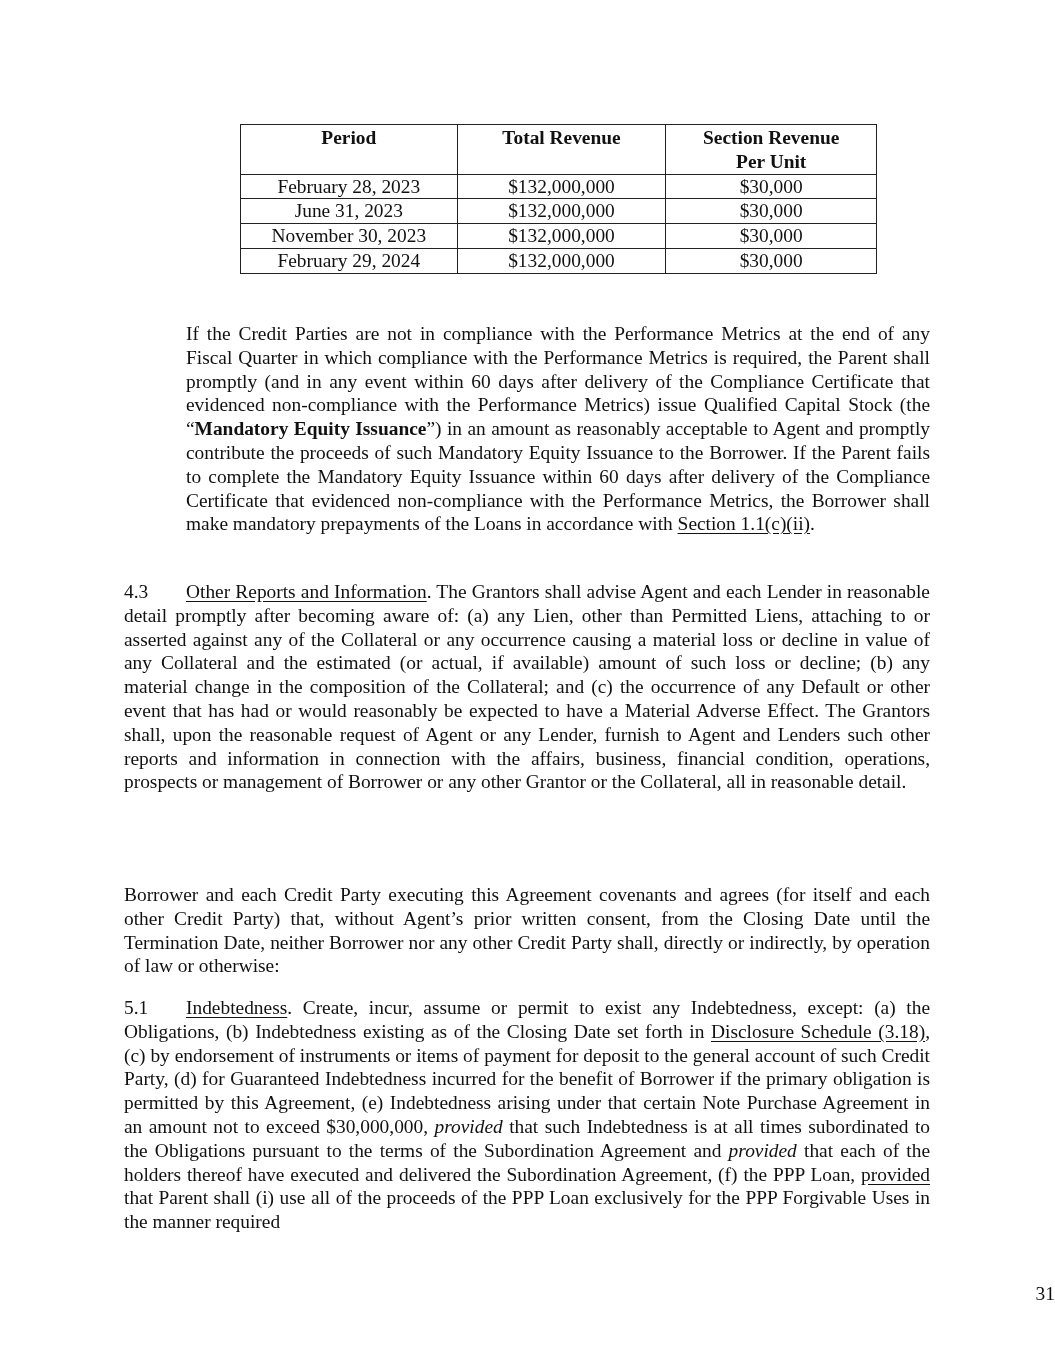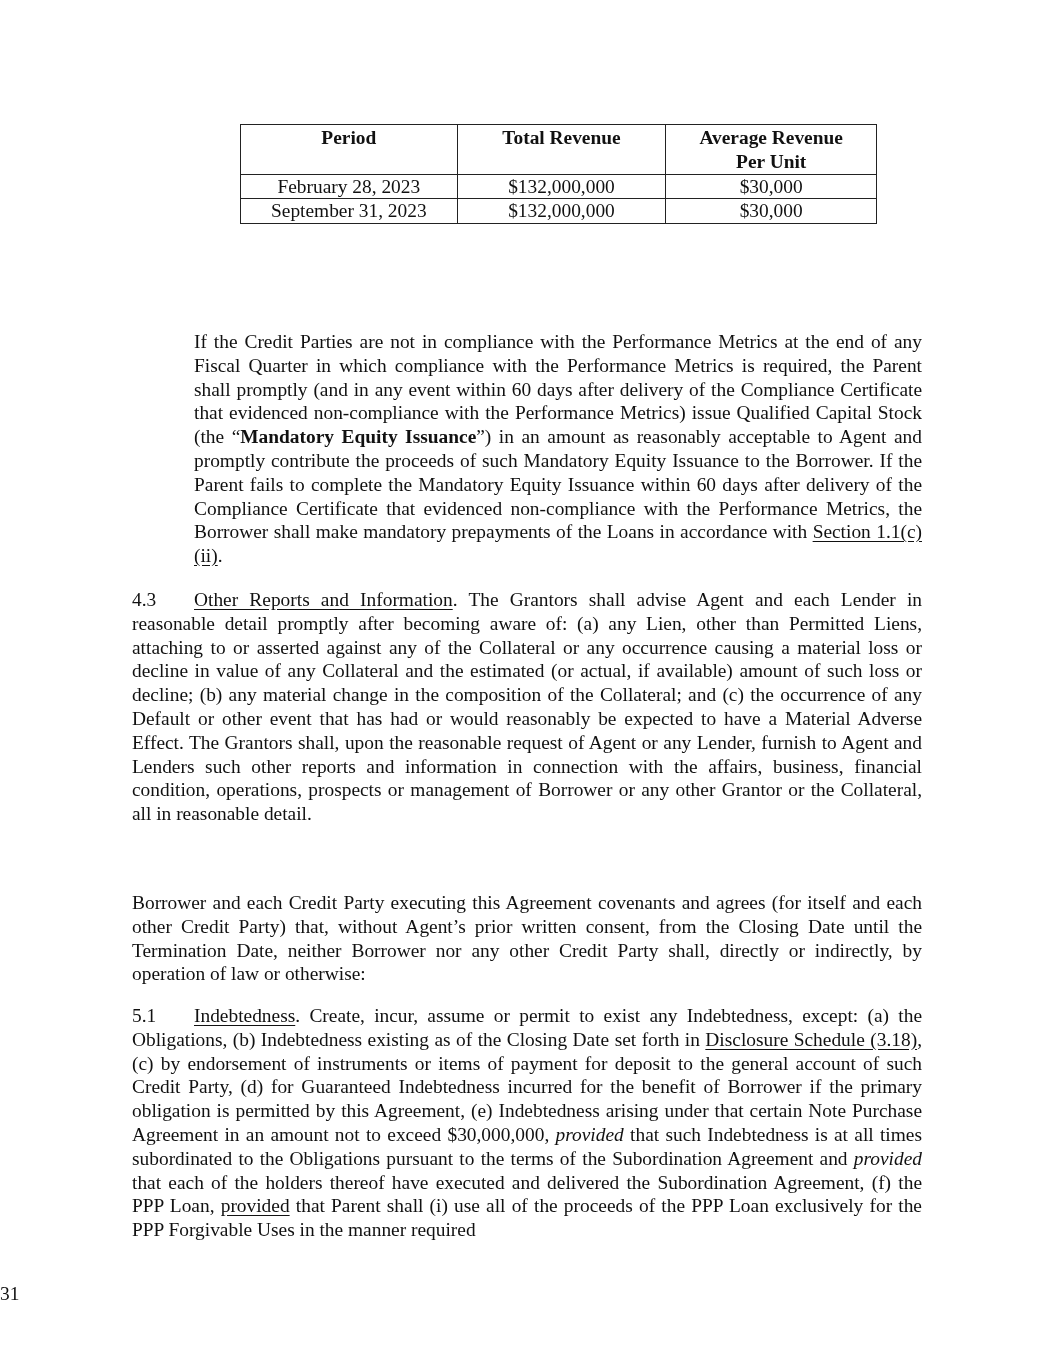--- a/index.html
+++ b/index.html
@@ -18,58 +18,68 @@
     border: 1px solid #222; padding: 0 8px; vertical-align: top; text-align: center;
   }
   table.metrics th { font-weight: bold; text-align: center; padding-top: 1px; }
   table.metrics col.c1 { width: 217px; }
   table.metrics col.c2 { width: 209px; }
   table.metrics col.c3 { width: 211px; }
 
   .block { position: absolute; text-align: justify; }
   .indented { left: 186px; width: 744px; }
   .full { left: 124px; width: 806px; }
-  p { margin: 8px; }
+  p { margin: 0; }
   .u { text-decoration: underline; text-underline-offset: 3px; }
   .b { font-weight: bold; }
   .i { font-style: italic; }
   .secnum { display: inline-block; width: 62px; font-family: Liberation Serif, serif; }
   .heading { position: absolute; left: 124px; top: 839px; font-weight: bold; }
   .heading .hnum { display: inline-block; width: 124px; }
-  .pagenum { position: absolute; left: 0; width: 1055px; top: 1282px; text-align: left; }
+  .pagenum { position: absolute; left: 0; width: 1055px; top: 1282px; text-align: right; }
 </style>
 </head>
 <body>
 
 <div class="page">
 
   <table class="metrics">
     <colgroup>
         <col class="c1">
         <col class="c2">
         <col class="c3">
       </colgroup>
     <thead>
       <tr>
         <th>Period</th>
         <th>Total Revenue</th>
         <th>
-          <span>Average Revenue</span><br>
+          <span>Section Revenue</span><br>
           <span>Per Unit</span>
         </th>
       </tr>
     </thead>
     <tbody>
       <tr>
         <td>February 28, 2023</td>
         <td>$132,000,000</td>
         <td>$30,000</td>
       </tr>
       <tr>
-        <td>September 31, 2023</td>
+        <td>June 31, 2023</td>
+        <td>$132,000,000</td>
+        <td>$30,000</td>
+      </tr>
+      <tr>
+        <td>November 30, 2023</td>
+        <td>$132,000,000</td>
+        <td>$30,000</td>
+      </tr>
+      <tr>
+        <td>February 29, 2024</td>
         <td>$132,000,000</td>
         <td>$30,000</td>
       </tr>
     </tbody>
   </table>
 
   <div class="block indented" style="top: 322px;">
     <p><span>If the Credit Parties are not in compliance with the Performance Metrics at the end of any Fiscal Quarter in which compliance with the Performance Metrics is required, the Parent shall promptly (and in any event within 60&nbsp;days after delivery of the Compliance Certificate that evidenced non-compliance with the Performance Metrics) issue Qualified Capital Stock (the “</span><span class="b">Mandatory Equity Issuance</span><span>”) in an amount as reasonably acceptable to Agent and promptly contribute the proceeds of such Mandatory Equity Issuance to the Borrower.  If the Parent fails to complete the Mandatory Equity Issuance within 60 days after delivery of the Compliance Certificate that evidenced non-compliance with the Performance Metrics, the Borrower shall make mandatory prepayments of the Loans in accordance with </span><span class="u">Section 1.1(c)(ii)</span><span>.</span></p>
   </div>
 

